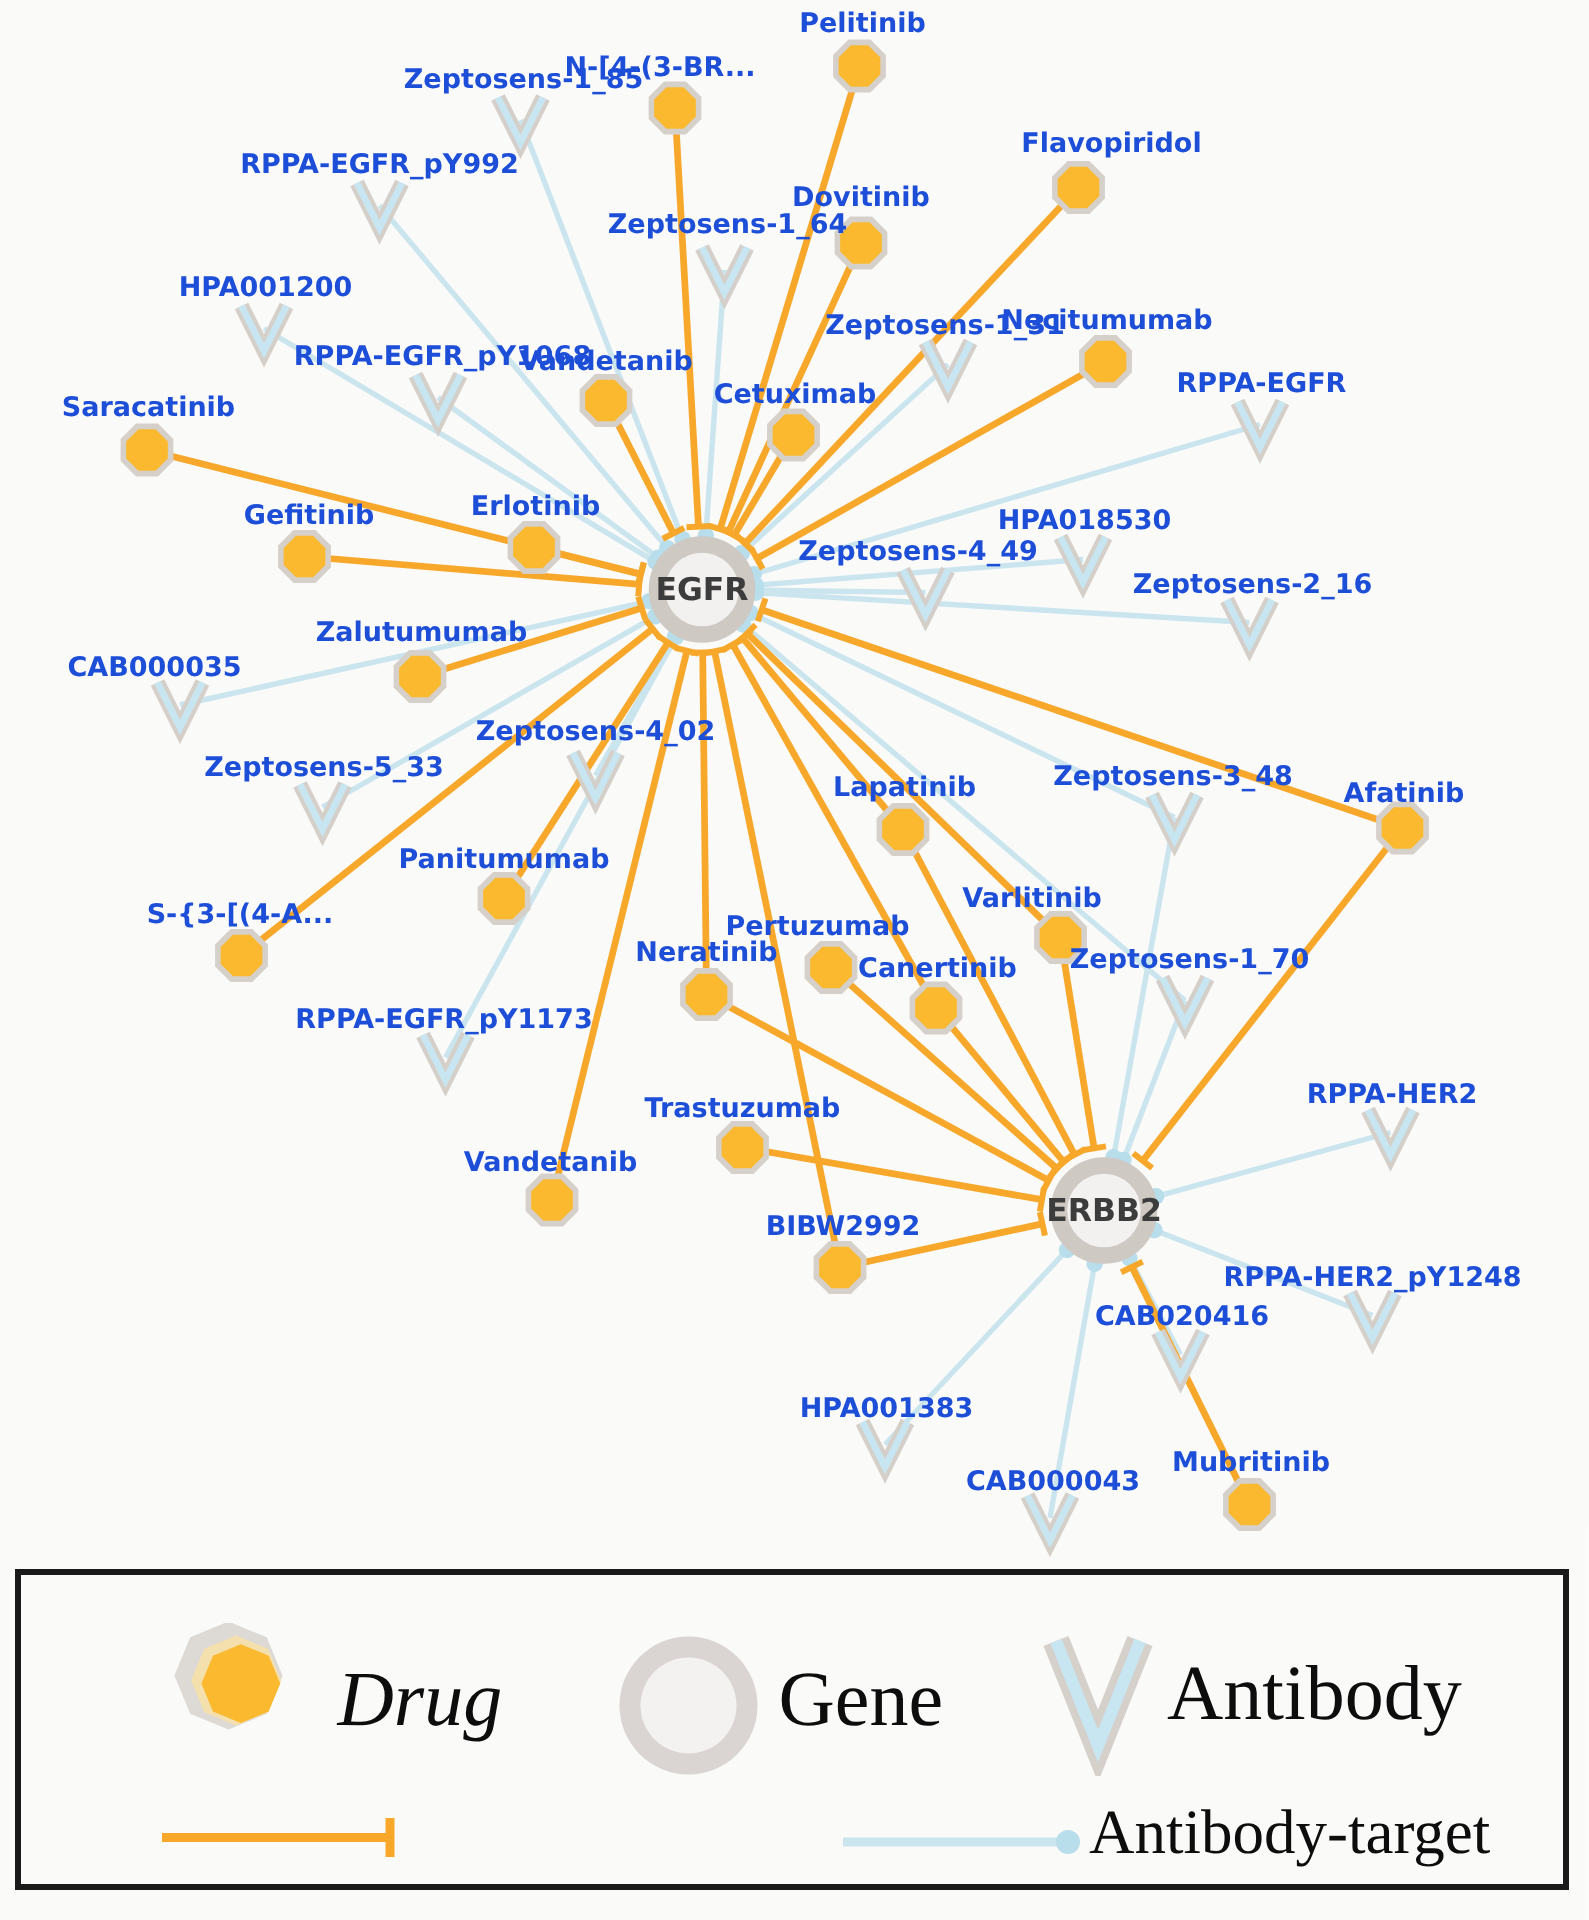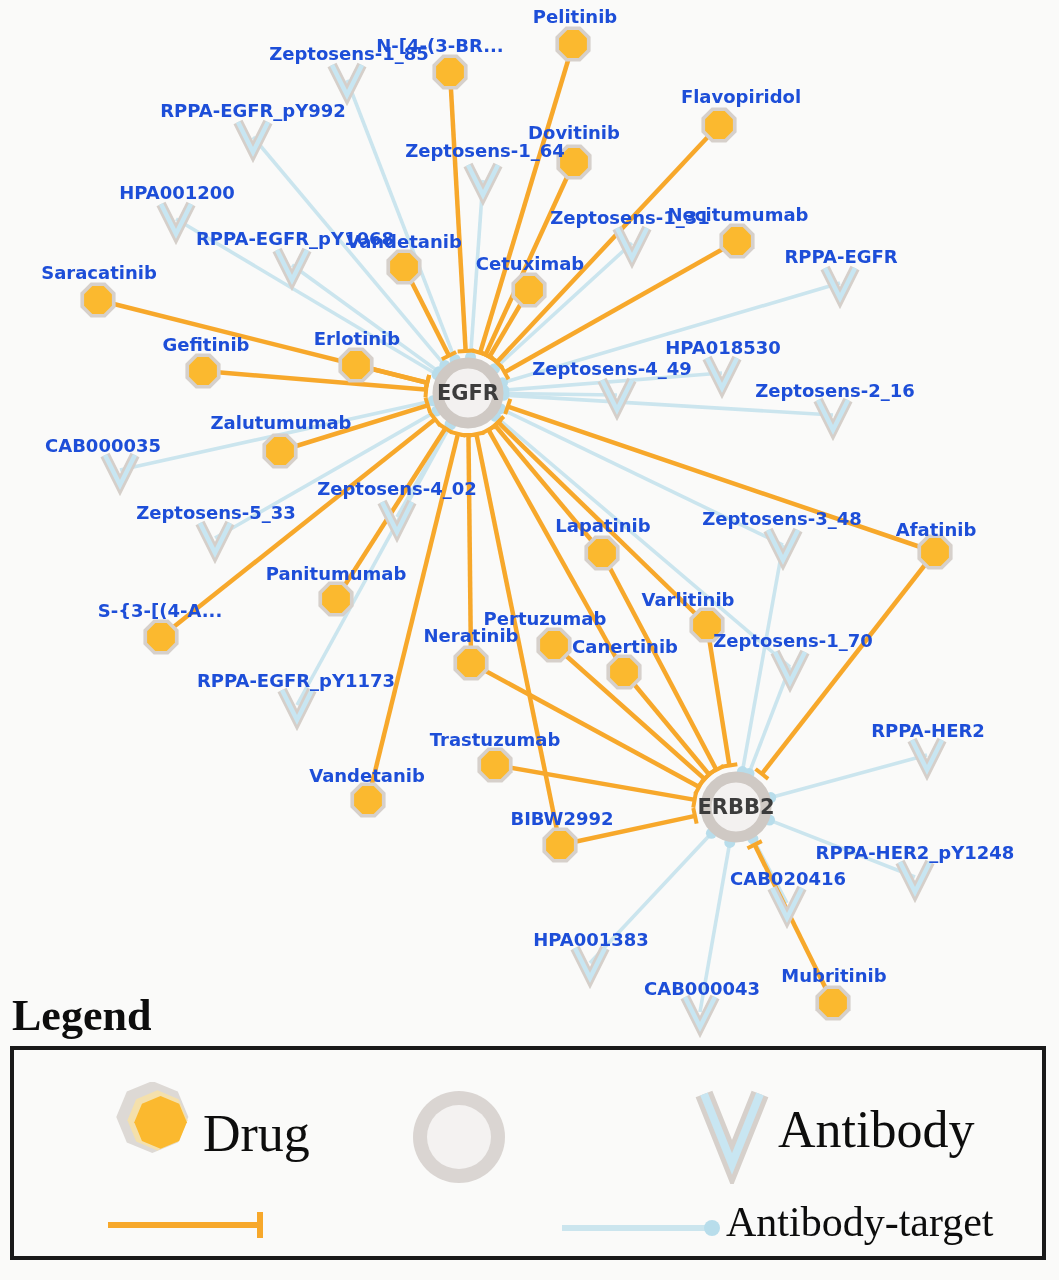--- a/index.html
+++ b/index.html
@@ -284,35 +284,35 @@
       <div class="nlabel" style="left: 296px; top: 680px;">RPPA-EGFR_pY1173</div>
       <div class="nlabel" style="left: 782px; top: 518px;">Zeptosens-3_48</div>
       <div class="nlabel" style="left: 793px; top: 640px;">Zeptosens-1_70</div>
       <div class="nlabel" style="left: 928px; top: 730px;">RPPA-HER2</div>
       <div class="nlabel" style="left: 915px; top: 852px;">RPPA-HER2_pY1248</div>
       <div class="nlabel" style="left: 788px; top: 878px;">CAB020416</div>
       <div class="nlabel" style="left: 591px; top: 939px;">HPA001383</div>
       <div class="nlabel" style="left: 702px; top: 988px;">CAB000043</div>
     </div>
 
-  <div class="legend-title">Legend</div>
 
   <div class="legend-box">
 
     <svg class="abs" style="left:92px;top:32px;" width="110" height="110">
       <polygon points="92.4,39.6 70.4,92.7 17.3,114.7 -35.8,92.7 -57.8,39.6 -35.8,-13.4 17.3,-35.4 70.4,-13.4" transform="translate(38,16) scale(0.48)" fill="#DDD9D5"></polygon>
       <polygon points="92.4,39.6 70.4,92.7 17.3,114.7 -35.8,92.7 -57.8,39.6 -35.8,-13.4 17.3,-35.4 70.4,-13.4" transform="translate(44.5,22.5) scale(0.4)" fill="#F4E0AC"></polygon>
       <polygon points="92.4,39.6 70.4,92.7 17.3,114.7 -35.8,92.7 -57.8,39.6 -35.8,-13.4 17.3,-35.4 70.4,-13.4" transform="translate(48.5,26.5) scale(0.35)" fill="#FBB92F"></polygon>
     </svg>
-    <div class="abs legend-item-label" style="left:189px;top:54px;">Drug</div>
+    <div class="abs legend-item-label" style="left:211px;top:54px;font-style:italic;">Drug</div>
 
     <svg class="abs" style="left:395px;top:37px;" width="100" height="100">
       <circle cx="50" cy="50" r="46" fill="#DAD5D2"></circle>
       <circle cx="50" cy="50" r="32" fill="#F4F2F1"></circle>
     </svg>
+    <div class="abs legend-item-label" style="left:505px;top:54px;">Gene</div>
 
     <svg class="abs" style="left:668px;top:22px;" width="100" height="112">
       <path d="M 22 22 L 50 92 L 78 22" fill="none" stroke="#D6D0CB" stroke-width="18"></path>
       <path d="M 22 22 L 50 92 L 78 22" fill="none" stroke="#C8E6F2" stroke-width="8"></path>
     </svg>
     <div class="abs legend-item-label" style="left:764px;top:50px;">Antibody</div>
 
     <svg class="abs" style="left:88px;top:153px;" width="175" height="44">
       <line x1="6" y1="22" x2="158" y2="22" stroke="#F7A82B" stroke-width="6"></line>
       <line x1="158" y1="9" x2="158" y2="35" stroke="#F7A82B" stroke-width="6"></line>

